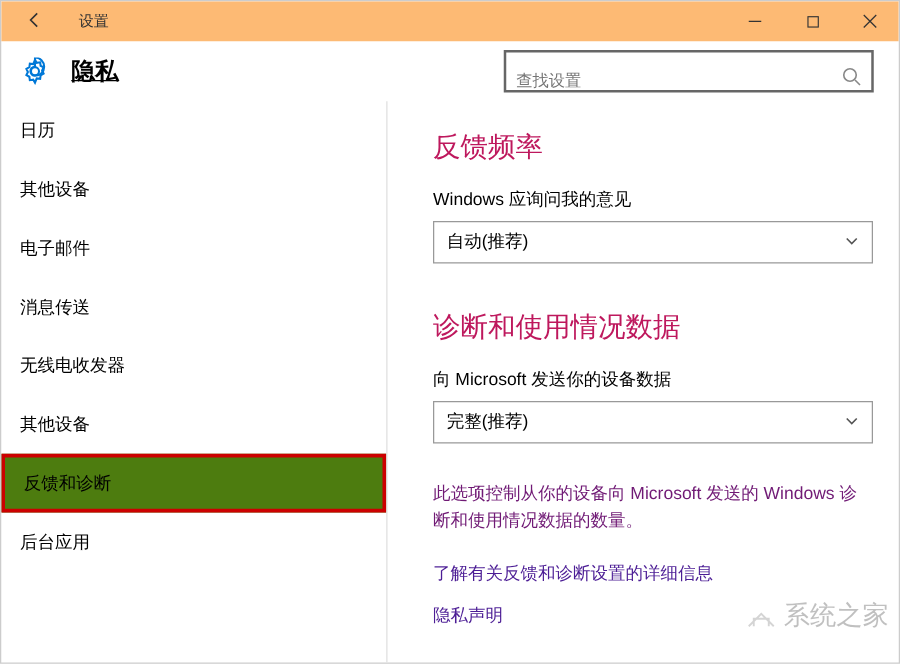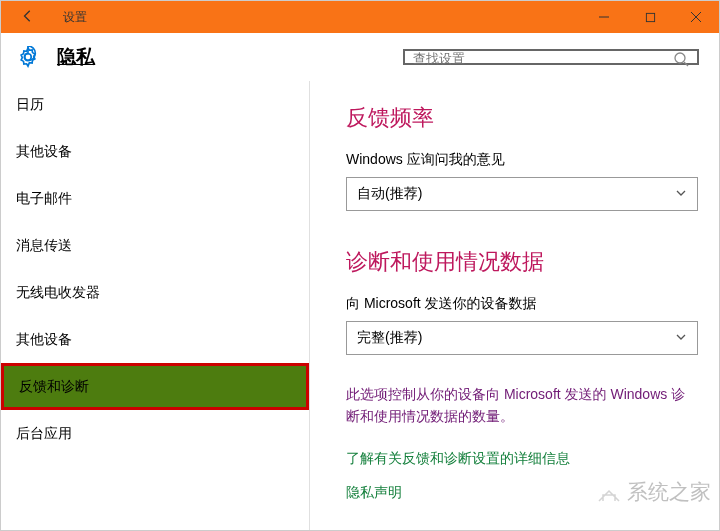--- a/index.html
+++ b/index.html
@@ -14,21 +14,21 @@
       background: #fff;
       border: 1px solid #ccc;
       overflow: hidden;
       position: relative;
     }
     .titlebar {
       height: 32px;
       display: flex;
       align-items: center;
       padding-left: 12px;
-      background: #f97316;
+      background: #fdba74;
     }
     .back-btn {
       font-size: 14px;
       padding: 4px 8px;
       cursor: pointer;
     }
     .app-title {
       font-size: 12px;
       margin-left: 20px;
       color: #333;
@@ -61,24 +61,24 @@
     }
     .page-title {
       font-size: 19px;
       font-weight: 600;
       color: #000;
       text-decoration: underline;
     }
     .search-box {
       margin-left: auto;
       width: 296px;
-      height: 16px;
+      height: 34px;
       border: 2px solid #666;
       display: flex;
-      align-items: flex-start;
+      align-items: flex-end;
       padding: 0 8px;
       margin-right: 4px;
     }
     .search-input {
       flex: 1;
       border: none;
       outline: none;
       font-size: 13px;
       color: #888;
       background: transparent;
@@ -143,21 +143,21 @@
       color: #555;
     }
     .description {
       font-size: 14px;
       color: #701a75;
       line-height: 1.6;
       margin-bottom: 22px;
     }
     .link {
       font-size: 14px;
-      color: #15803d;
+      color: #4c1d95;
       cursor: pointer;
       margin-bottom: 16px;
       display: block;
     }
     .watermark {
       position: absolute;
       right: 8px;
       bottom: 24px;
       font-size: 21px;
       color: rgba(150,150,150,0.6);

